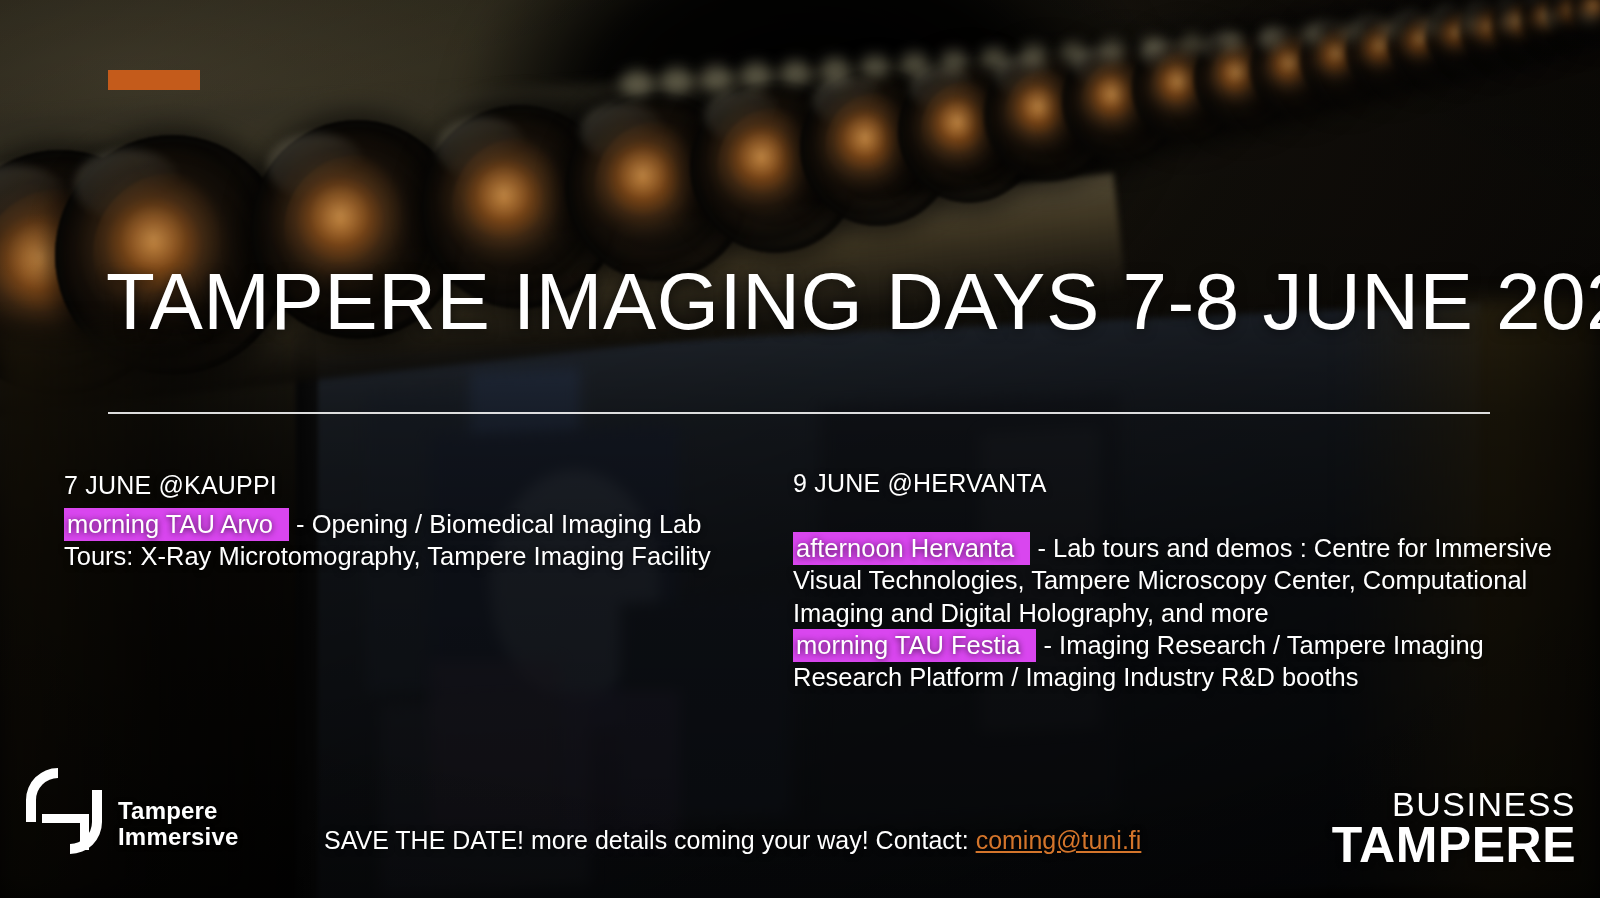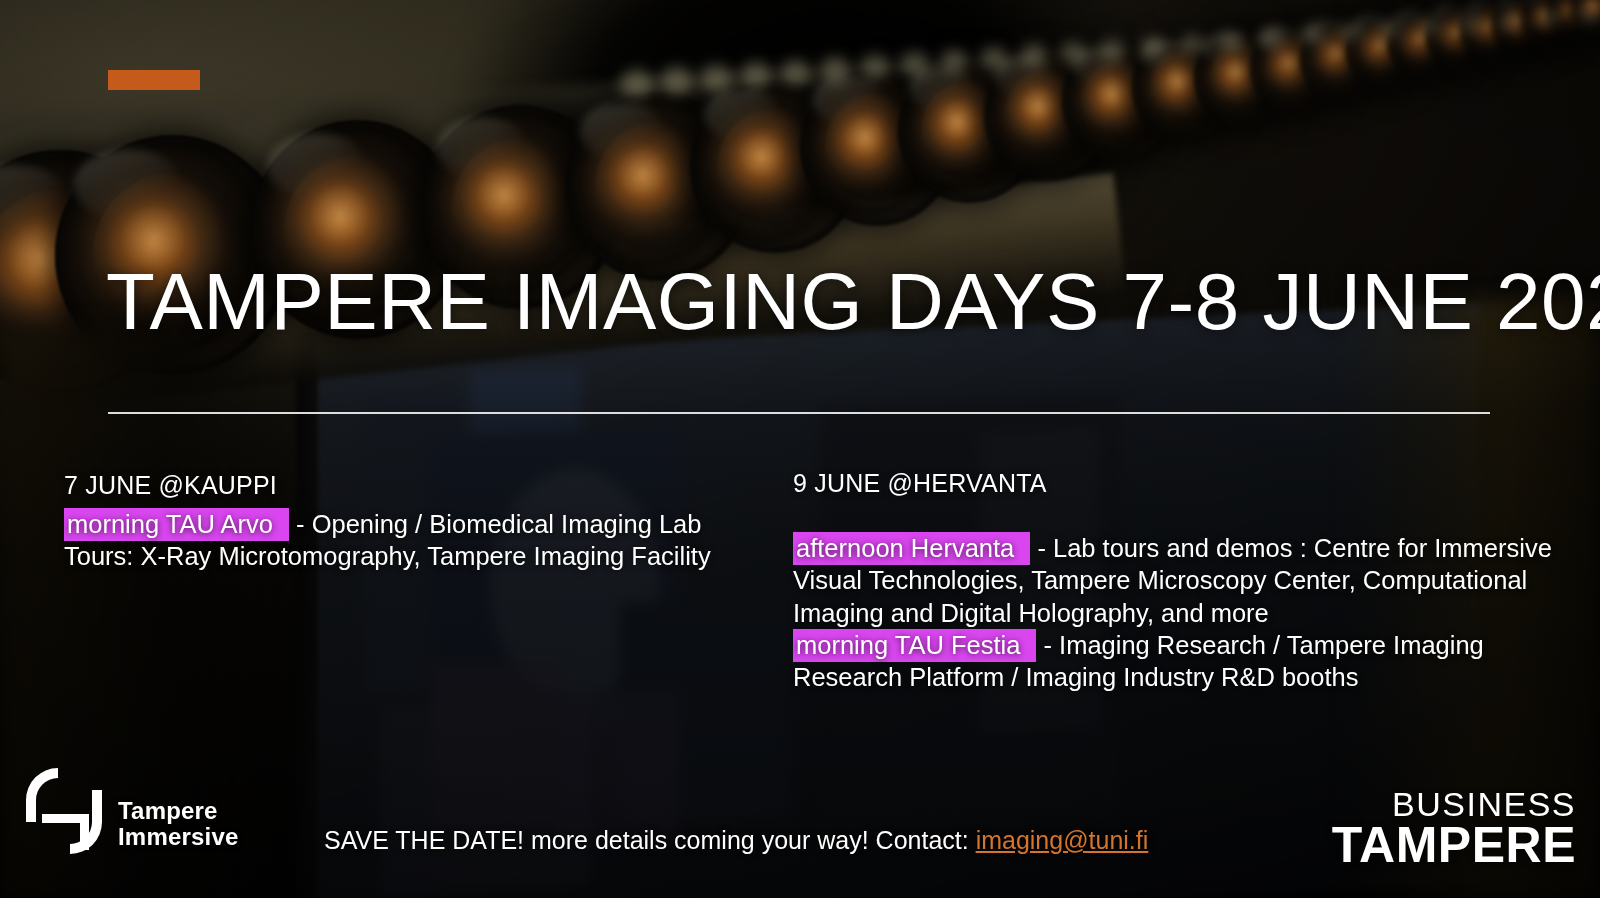--- a/index.html
+++ b/index.html
@@ -317,21 +317,21 @@
       <p class="block second">
         <span class="hl">afternoon Hervanta</span><span> - Lab tours and demos :  Centre for Immersive Visual Technologies, Tampere Microscopy Center, Computational Imaging and Digital Holography, and more</span>
       </p>
 
       <p class="block">
         <span class="hl">morning TAU Festia</span><span> - Imaging Research / Tampere Imaging Research Platform / Imaging Industry R&amp;D booths</span>
       </p>
     </div>
 
     <div class="footer-note">
-      <span>SAVE THE DATE! more details coming your way! Contact: </span><a class="mail" href="#">imaging@tuni.fi</a>
+      <span>SAVE THE DATE! more details coming your way! Contact: </span><a class="mail" href="#">coming@tuni.fi</a>
     </div>
 
     <div class="tu-logo">
       <svg class="tu-mark" viewBox="0 0 92 96">
 
         <path d="M40 8 A32 32 0 0 0 8 40 L8 62 L18 62 L18 40 A22 22 0 0 1 40 18 Z" fill="#ffffff"></path>
 
         <rect x="24" y="54" width="30" height="9" fill="#ffffff"></rect>
 
         <path d="M46 54 L46 63 L62 63 L62 90 L71 90 L71 54 Z" fill="#ffffff"></path>

